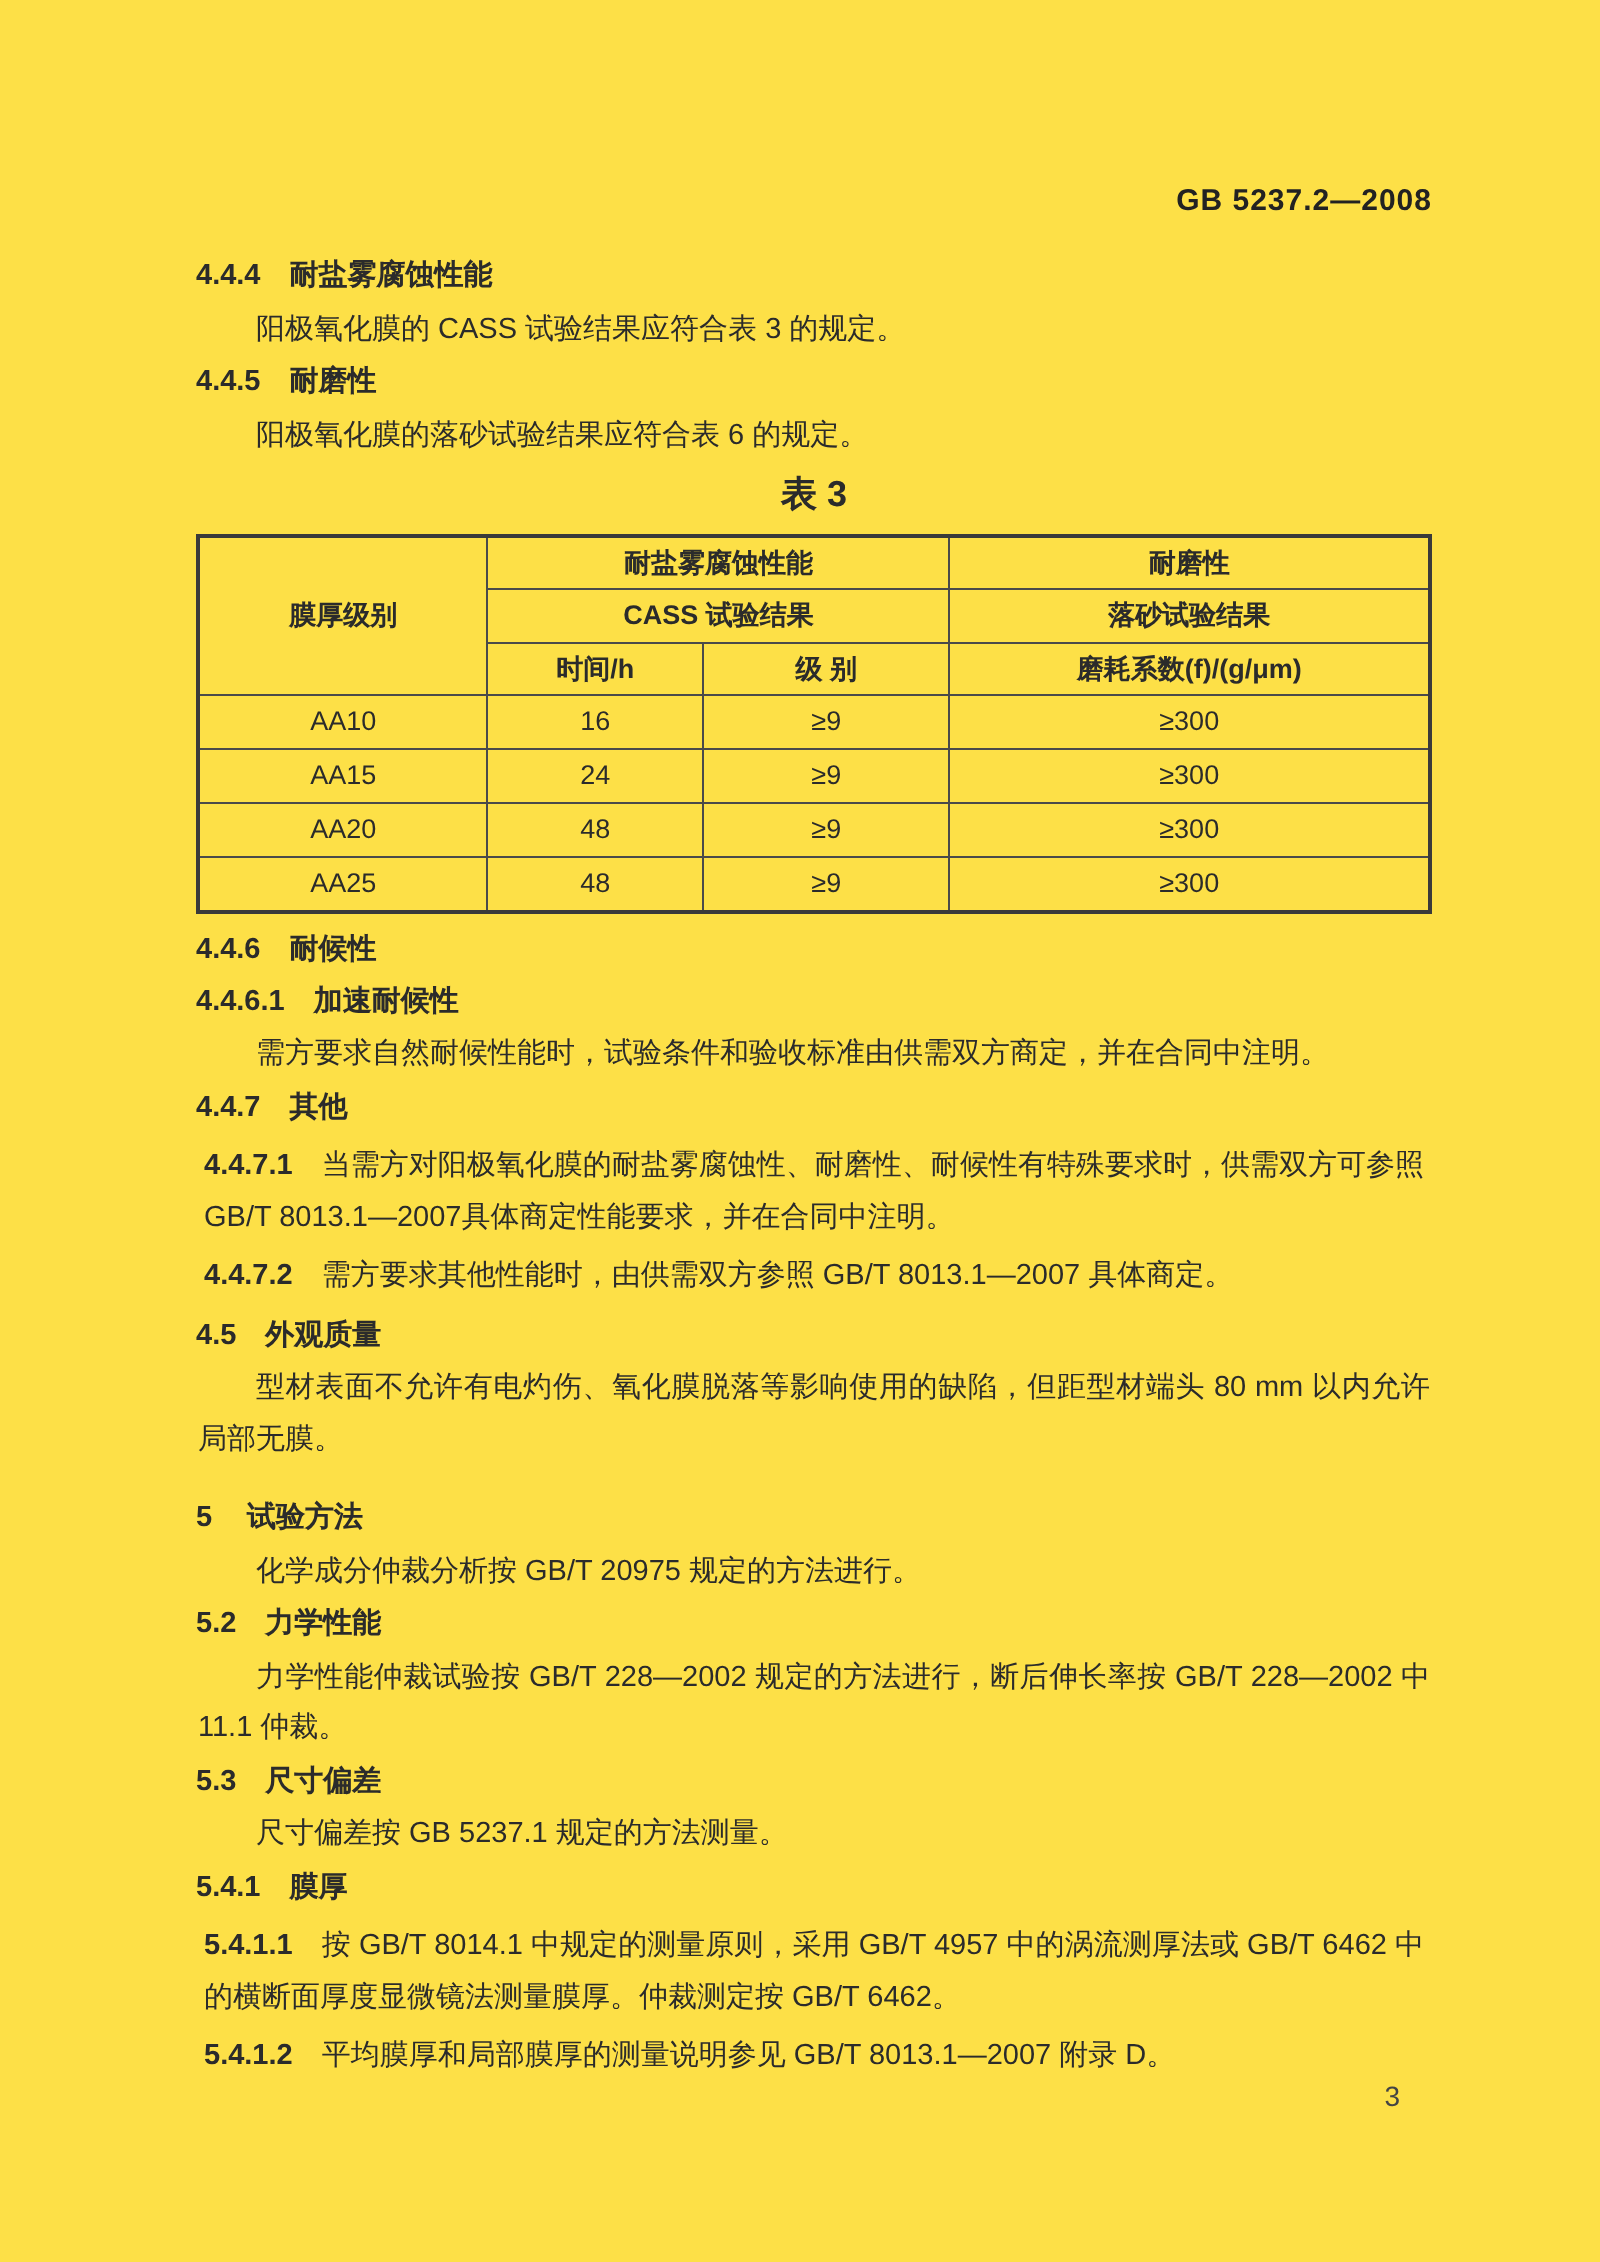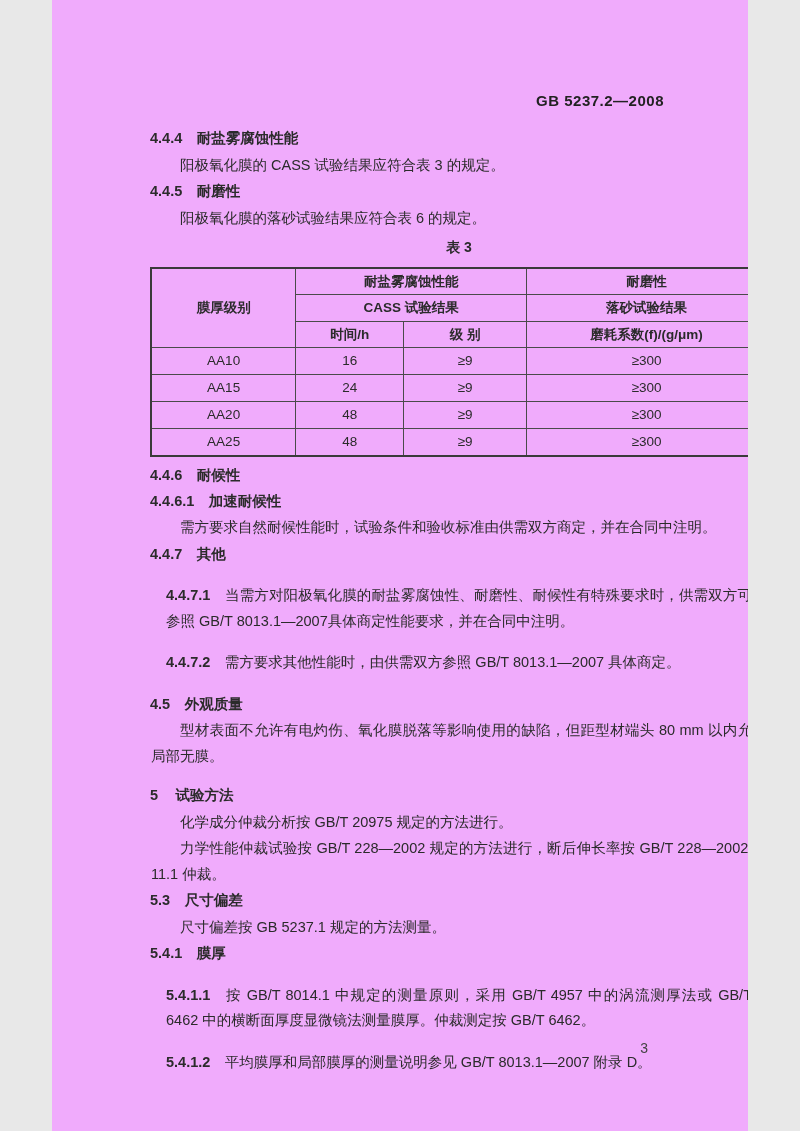--- a/index.html
+++ b/index.html
@@ -1,41 +1,41 @@
 <!DOCTYPE html>
 <html><head>
 <meta charset="utf-8">
 <style>
   html,body{margin:0;padding:0;background:#e8e8e8;}
   .page{
     position:relative;
-    width:696px;height:1131px;
+    width:800px;height:1131px;
     margin:0 auto;
-    background:#f0abfc;
+    background:#fde047;
     font-family:"Liberation Sans","DejaVu Sans",sans-serif;
     color:#2b2b2b;
     overflow:hidden;
     text-decoration:underline;
   }
   .doc-header{
     position:absolute;top:92px;right:84px;
     font-size:15px;font-weight:bold;letter-spacing:0.5px;color:#222;
   }
   .content{
     position:absolute;left:98px;top:126px;width:618px;
     font-size:14.5px;line-height:25.5px;
   }
   .clause-head{margin:0;font-weight:bold;}
   .clause-head .num{margin-right:1em;}
   .chapter-head{margin:14px 0 1px 0;font-weight:bold;}
   .chapter-head .num{margin-right:1.2em;}
   .para{margin:1px;text-indent:2em;text-align:justify;}
-  .clause-para{margin:16px;text-align:justify;}
+  .clause-para{margin:4px;text-align:justify;}
   .clause-para .num{font-weight:bold;margin-right:1em;white-space:nowrap;}
-  .tbl-caption{margin:4px 0 6px 0;text-align:center;font-weight:bold;font-size:14px;}
+  .tbl-caption{margin:4px 0 6px 0;text-align:center;font-weight:bold;font-size:18px;}
   table.std{
     width:100%;border-collapse:collapse;
     border:2px solid #3a3a3a;
     font-size:13.5px;color:#2b2b2b;
     margin-bottom:6px;
   }
   table.std th, table.std td{
     border:1px solid #4a4a4a;
     text-align:center;vertical-align:middle;
     padding:0 4px;
@@ -122,20 +122,21 @@
     <p class="clause-para"><span class="num">4.4.7.1</span><span>当需方对阳极氧化膜的耐盐雾腐蚀性、耐磨性、耐候性有特殊要求时，供需双方可参照 GB/T 8013.1—2007具体商定性能要求，并在合同中注明。</span></p>
     <p class="clause-para"><span class="num">4.4.7.2</span><span>需方要求其他性能时，由供需双方参照 GB/T 8013.1—2007 具体商定。</span></p>
 
     <p class="clause-head"><span class="num">4.5</span><span>外观质量</span></p>
     <p class="para">型材表面不允许有电灼伤、氧化膜脱落等影响使用的缺陷，但距型材端头 80 mm 以内允许局部无膜。</p>
 
     <p class="chapter-head"><span class="num">5</span><span>试验方法</span></p>
 
     <p class="para">化学成分仲裁分析按 GB/T 20975 规定的方法进行。</p>
 
+    <p class="clause-head"><span class="num">5.2</span><span>力学性能</span></p>
     <p class="para">力学性能仲裁试验按 GB/T 228—2002 规定的方法进行，断后伸长率按 GB/T 228—2002 中 11.1 仲裁。</p>
 
     <p class="clause-head"><span class="num">5.3</span><span>尺寸偏差</span></p>
     <p class="para">尺寸偏差按 GB 5237.1 规定的方法测量。</p>
 
     <p class="clause-head"><span class="num">5.4.1</span><span>膜厚</span></p>
     <p class="clause-para"><span class="num">5.4.1.1</span><span>按 GB/T 8014.1 中规定的测量原则，采用 GB/T 4957 中的涡流测厚法或 GB/T 6462 中的横断面厚度显微镜法测量膜厚。仲裁测定按 GB/T 6462。</span></p>
     <p class="clause-para"><span class="num">5.4.1.2</span><span>平均膜厚和局部膜厚的测量说明参见 GB/T 8013.1—2007 附录 D。</span></p>
 
   </div>

